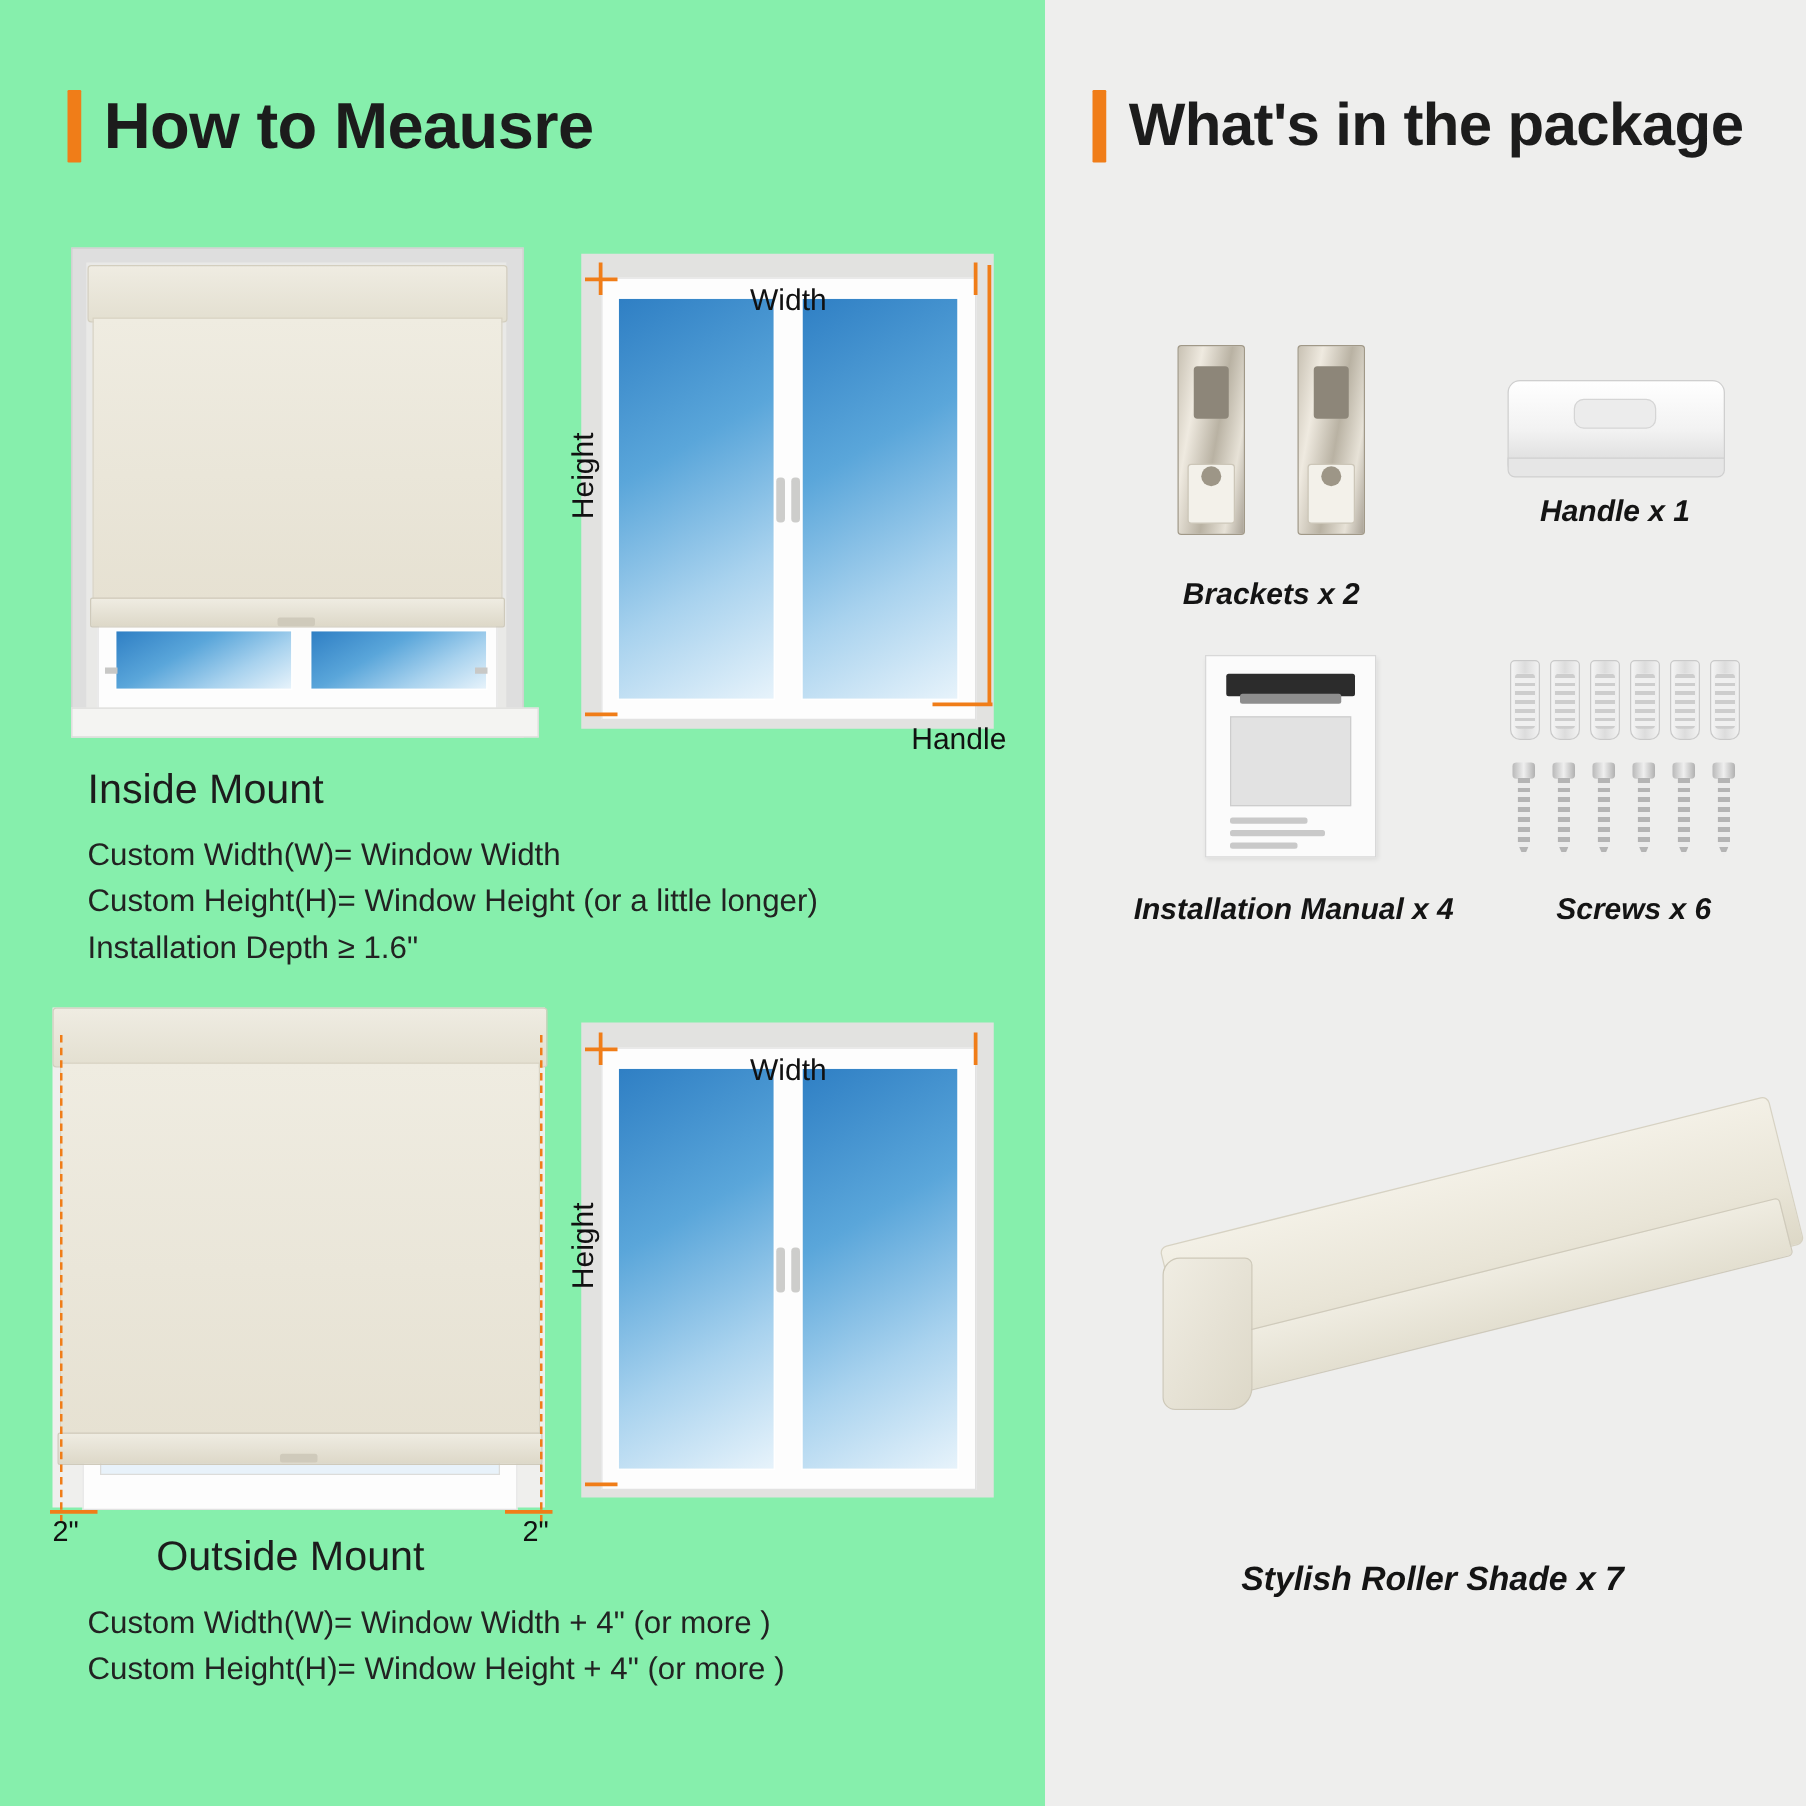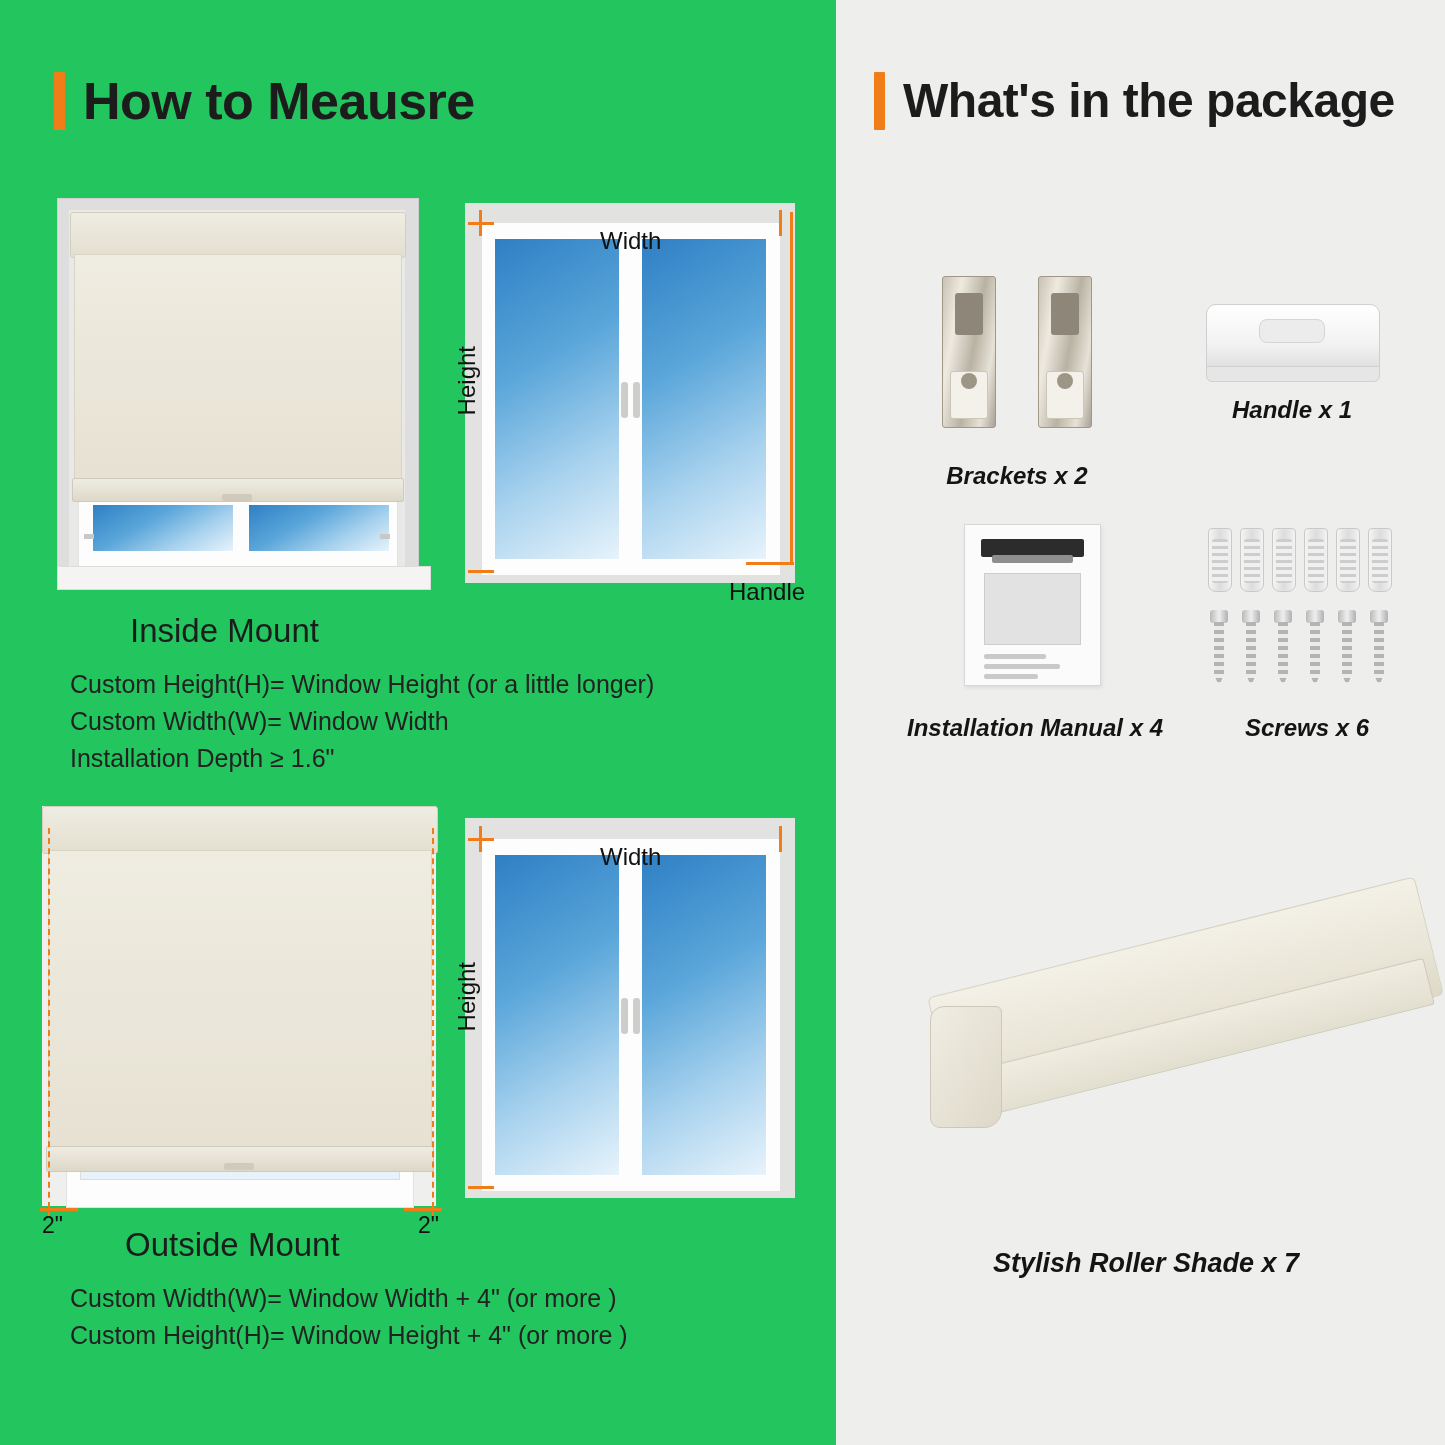--- a/index.html
+++ b/index.html
@@ -5,21 +5,21 @@
   html,body{margin:0;padding:0;}
   body{
     width:1445px;height:1445px;
     font-family:"Liberation Sans", sans-serif;
     background:#ffffff;
     overflow:hidden;
   }
   .page{position:relative;width:1445px;height:1445px;display:flex;}
 
   
-  .col-left{position:relative;width:836px;height:1445px;background:#22c55e;}
+  .col-left{position:relative;width:836px;height:1445px;background:#86efac;}
   .col-right{position:relative;width:609px;height:1445px;background:#eeeeed;}
   .col-divider{position:absolute;left:836px;top:0;width:2px;height:1445px;background:#d6d6d4;}
 
   
   .heading{display:flex;align-items:center;}
   .heading .bar{width:11px;height:58px;background:#f07d18;margin-right:18px;border-radius:1px;}
   .heading .htext{font-size:52px;font-weight:bold;color:#1c1c1c;letter-spacing:-0.5px;line-height:1;}
 
   .h-left{position:absolute;left:54px;top:72px;}
   .h-right{position:absolute;left:38px;top:72px;}
@@ -163,24 +163,24 @@
       <div class="tick" style="left:468px;top:570px;width:26px;height:3px;"></div>
       <div class="tick" style="left:746px;top:562px;width:48px;height:3px;"></div>
       <div class="tick" style="left:790px;top:212px;width:3px;height:352px;"></div>
 
       <div class="mlabel" style="left:600px;top:227px;">Width</div>
       <div class="mlabel vert" style="left:453px;top:346px;">Height</div>
       <div class="mlabel" style="left:729px;top:578px;">Handle</div>
     </div>
 
     <div class="mount-block" style="left:70px;top:612px;width:720px;">
-      <div class="mount-title" style="margin-left:60px;">Inside Mount</div>
+      <div class="mount-title" style="">Inside Mount</div>
       <div class="mount-lines">
+        <div>Custom Width(W)= Window Width</div>
         <div>Custom Height(H)= Window Height (or a little longer)</div>
-        <div>Custom Width(W)= Window Width</div>
         <div>Installation Depth ≥ 1.6"</div>
       </div>
     </div>
 
     <div class="illus">
       <div style="position:absolute;left:42px;top:806px;width:394px;height:400px;background:#efefed;"></div>
 
       <div class="frame-white" style="left:66px;top:1150px;width:346px;height:56px;"></div>
       <div style="position:absolute;left:80px;top:1162px;width:318px;height:16px;background:#e8f2fa;border:1px solid #dcdcda;"></div>
 

